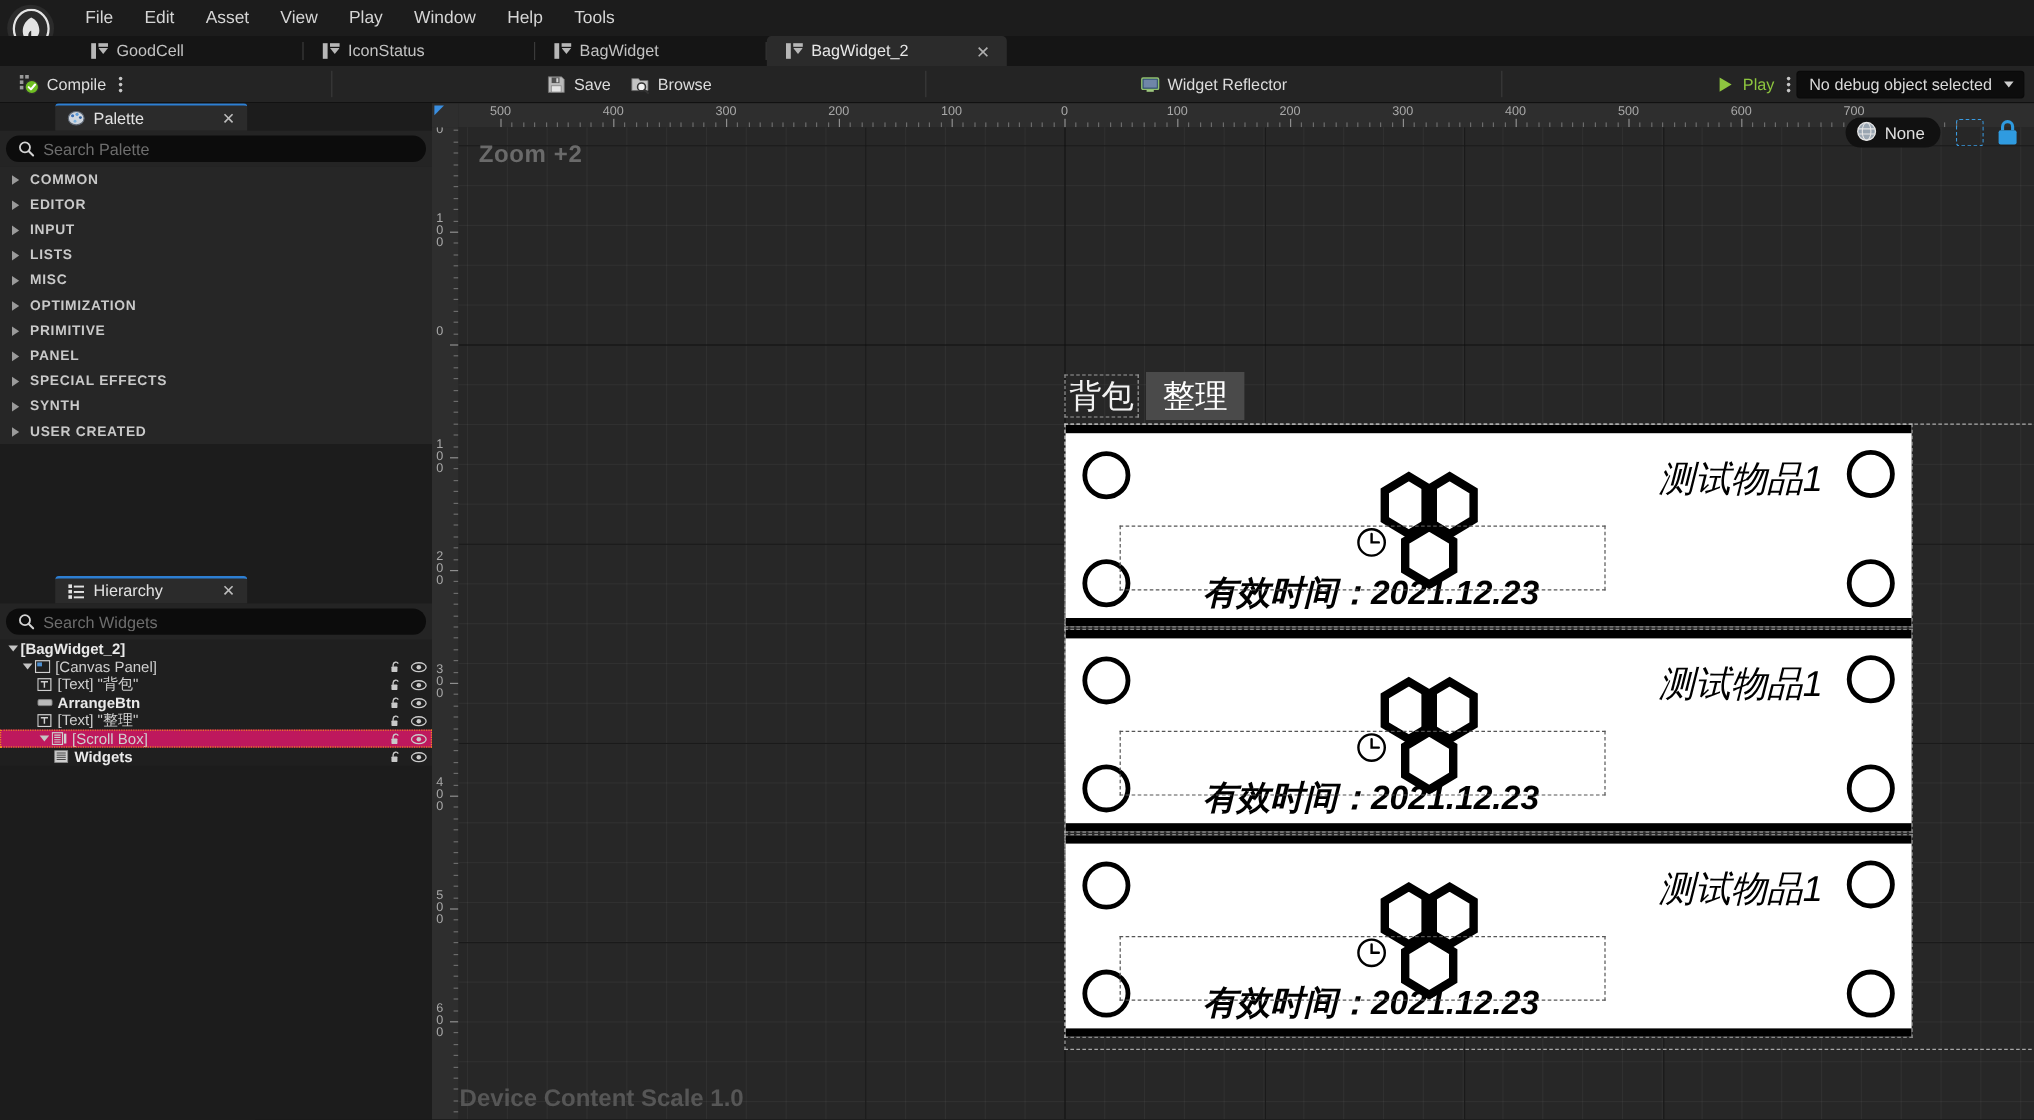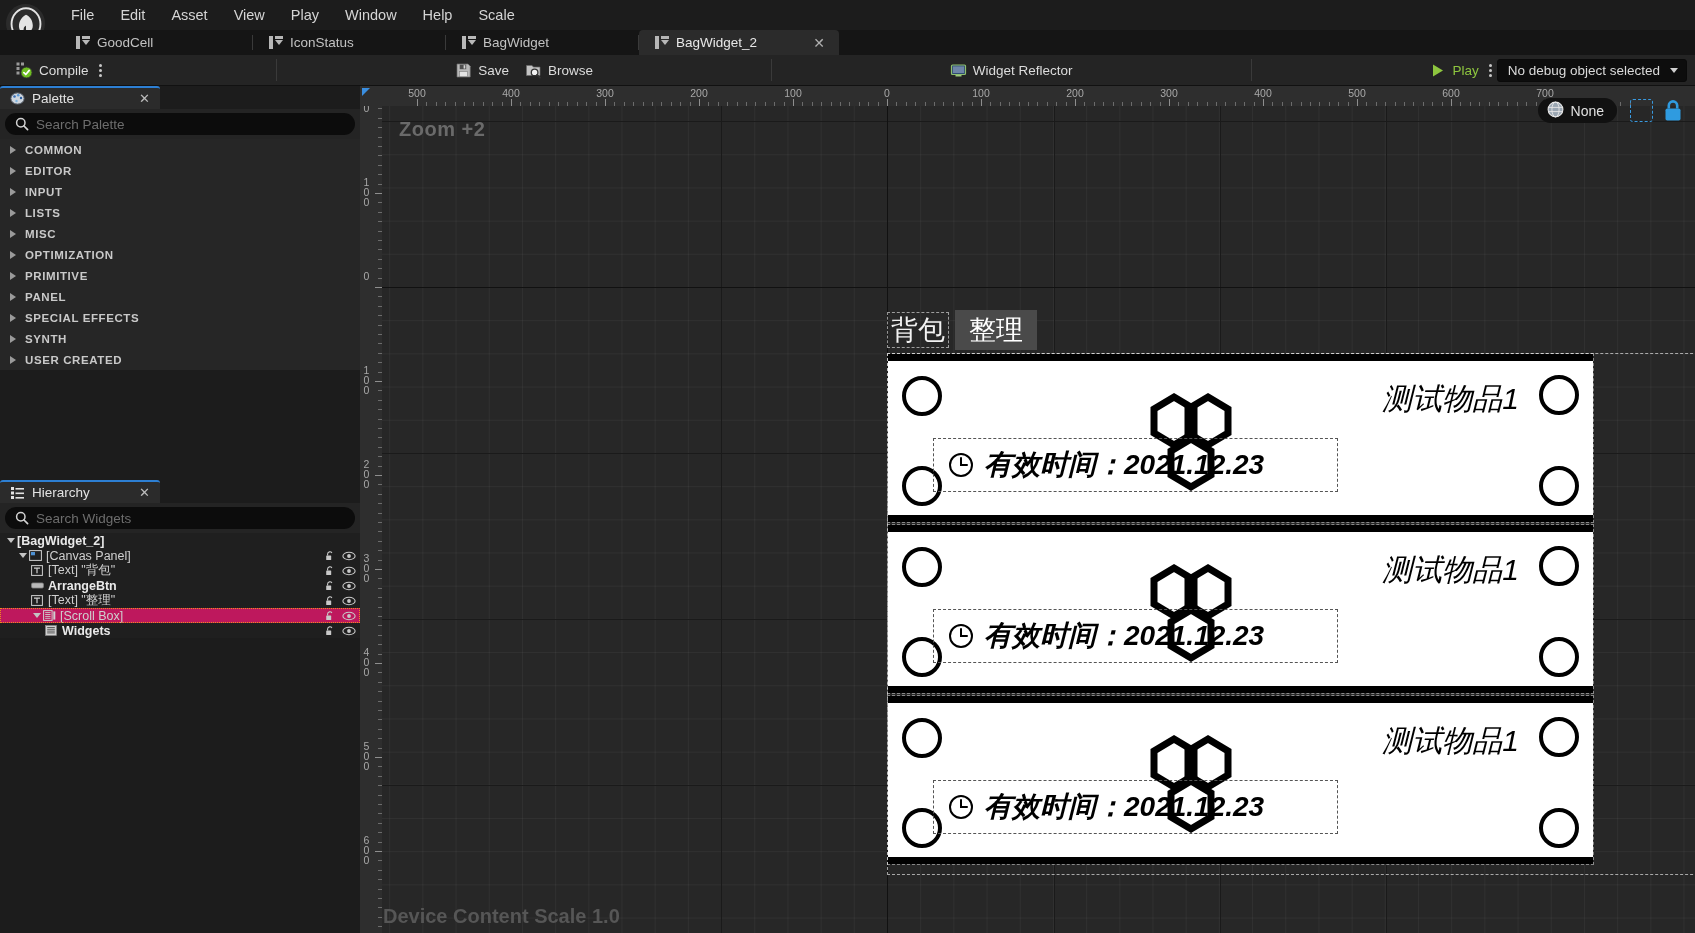--- a/index.html
+++ b/index.html
@@ -88,20 +88,21 @@
   .leftcol { width: 360px; flex: 0 0 360px; display: flex; flex-direction: column;
     background: #1c1c1c; }
 
   .panel { display: flex; flex-direction: column; background: #242424; }
   .ptabrow { height: 23px; display: flex; align-items: flex-end; background: #1c1c1c; }
   .ptab {
     height: 23px; background: #2b2b2b; border-top: 2px solid #2d7fd3;
     display: flex; align-items: center; gap: 7px; padding: 0 10px 0 10px;
     font-size: 13.5px; color: #e3e3e3; border-radius: 3px 3px 0 0; cursor: default;
     min-width: 160px;
+    margin-left: 46px;
   }
   .ptab .pclose { margin-left: auto; font-size: 13px; color: #bdbdbd; padding-left: 16px; }
 
   .searchrow { padding: 4px 5px; background: #242424; }
   .searchbox {
     height: 22px; background: #0c0c0c; border-radius: 11px;
     display: flex; align-items: center; gap: 7px; padding: 0 10px;
   }
   .searchbox input {
     background: transparent; border: none; outline: none;
@@ -244,20 +245,21 @@
   .card .ring.br { right: 14px; top: 105px; }
   .card .hex { position: absolute; left: 242px; top: 18px; width: 120px; height: 120px; }
   .card .iname {
     position: absolute; right: 74px; top: 18px; font-size: 30px;
     color: #000; font-weight: 500; white-space: nowrap;
   }
   .card .timebox {
     position: absolute; left: 46px; top: 78px; width: 403px; height: 52px;
     outline: 1px dashed #555; display: flex; align-items: center; gap: 10px;
     padding-left: 14px;
+    flex-direction: column;
   }
   .card .timebox .clock { width: 26px; height: 26px; flex: 0 0 26px; }
   .card .timebox .ttext {
     font-size: 28px; color: #000; white-space: nowrap; font-weight: 600;
   }
 </style>
 </head>
 <body>
 
 <div id="app">
@@ -272,21 +274,21 @@
   </div>
 
   <div class="menubar">
     <div class="mi">File</div>
     <div class="mi">Edit</div>
     <div class="mi">Asset</div>
     <div class="mi">View</div>
     <div class="mi">Play</div>
     <div class="mi">Window</div>
     <div class="mi">Help</div>
-    <div class="mi">Scale</div>
+    <div class="mi">Tools</div>
   </div>
 
   <div class="tabbar">
     <div class="atab">
       <span class="wicon">
           <i class="l"></i>
           <i class="t"></i>
           <i class="b"></i>
         </span>
       <span>GoodCell</span>

